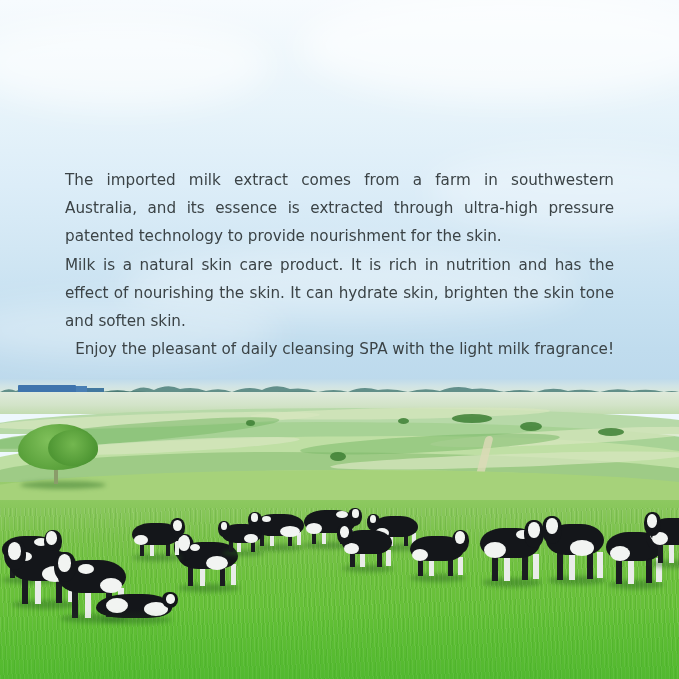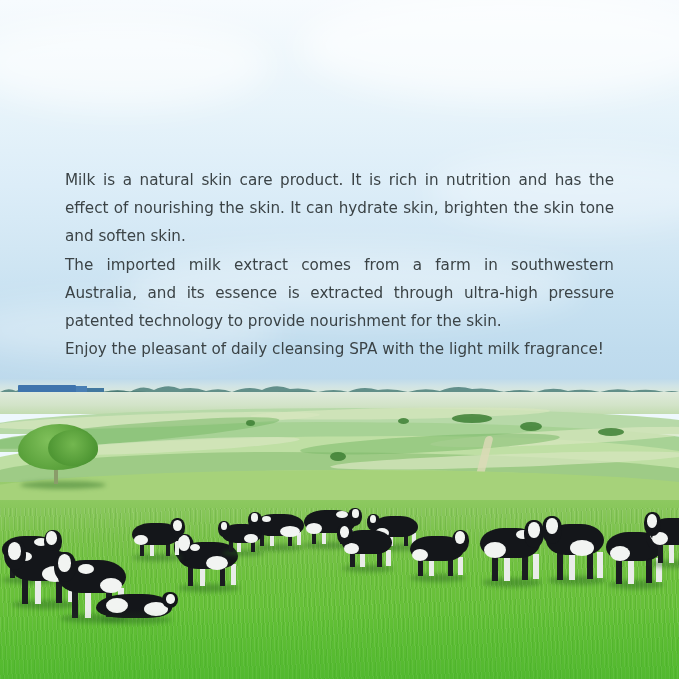--- a/index.html
+++ b/index.html
@@ -65,21 +65,21 @@
   
   .copy{
     position:absolute;left:65px;top:166px;width:549px;
     z-index:6;
     color:#3b4346;
     font-family:"DejaVu Sans",sans-serif;
     font-size:15.2px;
     line-height:28.2px;
   }
   .copy p{margin:0;text-align:justify;}
-  .copy p.last-free{text-align:left;}
+  .copy p.last-free{text-align:right;}
 
   
   .land{
     position:absolute;left:0;top:378px;width:679px;height:301px;
     overflow:hidden;
   }
 
   
   .haze{
     position:absolute;left:0;top:0;width:679px;height:14px;
@@ -209,22 +209,22 @@
   <div class="sky">
     <div class="cloudwash cw1"></div>
     <div class="cloudwash cw2"></div>
     <div class="cloudwash cw4"></div>
     <div class="cloudwash cw3"></div>
     <div class="cloudwash cw5"></div>
   </div>
 
 
   <div class="copy">
+    <p>The imported milk extract comes from a farm in southwestern Australia, and its essence is extracted through ultra-high pressure patented technology to provide nourishment for the skin.</p>
     <p>Milk is a natural skin care product. It is rich in nutrition and has the effect of nourishing the skin. It can hydrate skin, brighten the skin tone and soften skin.</p>
-    <p>The imported milk extract comes from a farm in southwestern Australia, and its essence is extracted through ultra-high pressure patented technology to provide nourishment for the skin.</p>
     <p class="last-free">Enjoy the pleasant of daily cleansing SPA with the light milk fragrance!</p>
   </div>
 
   <div class="land">
 
     <div class="haze"></div>
 
     <div class="treeline">
       <svg width="679" height="16" viewBox="0 0 679 16" preserveAspectRatio="none">
         <path d="M0,16 L0,11 Q8,6 16,10 Q26,4 36,9 Q48,3 58,8 Q70,5 80,10 Q95,6 104,11

